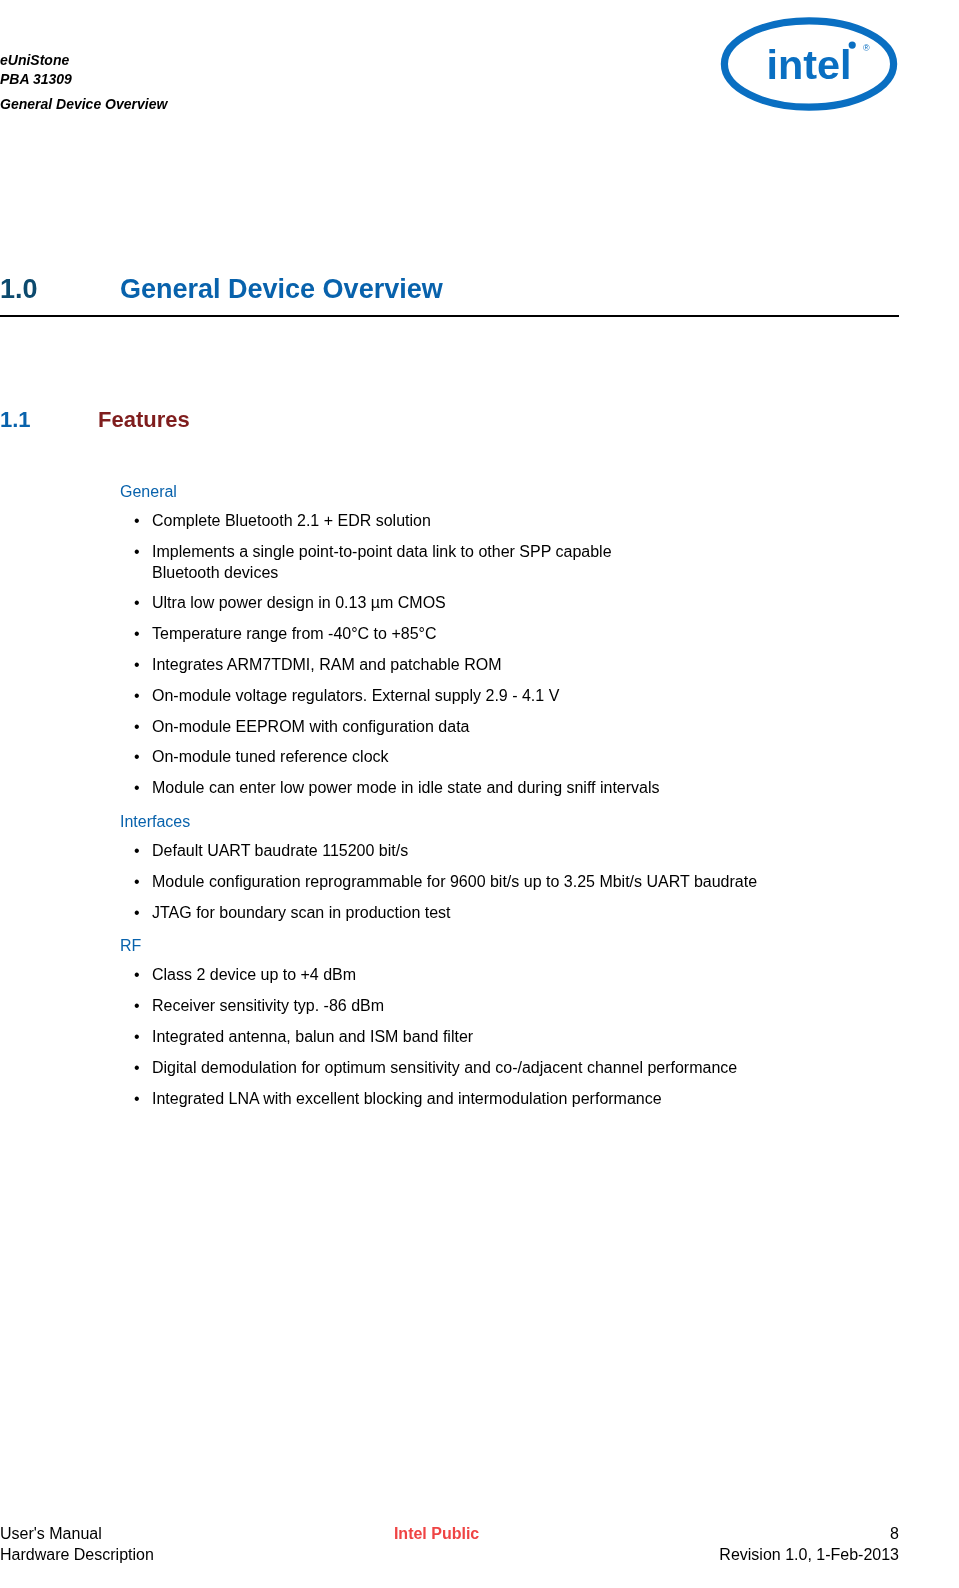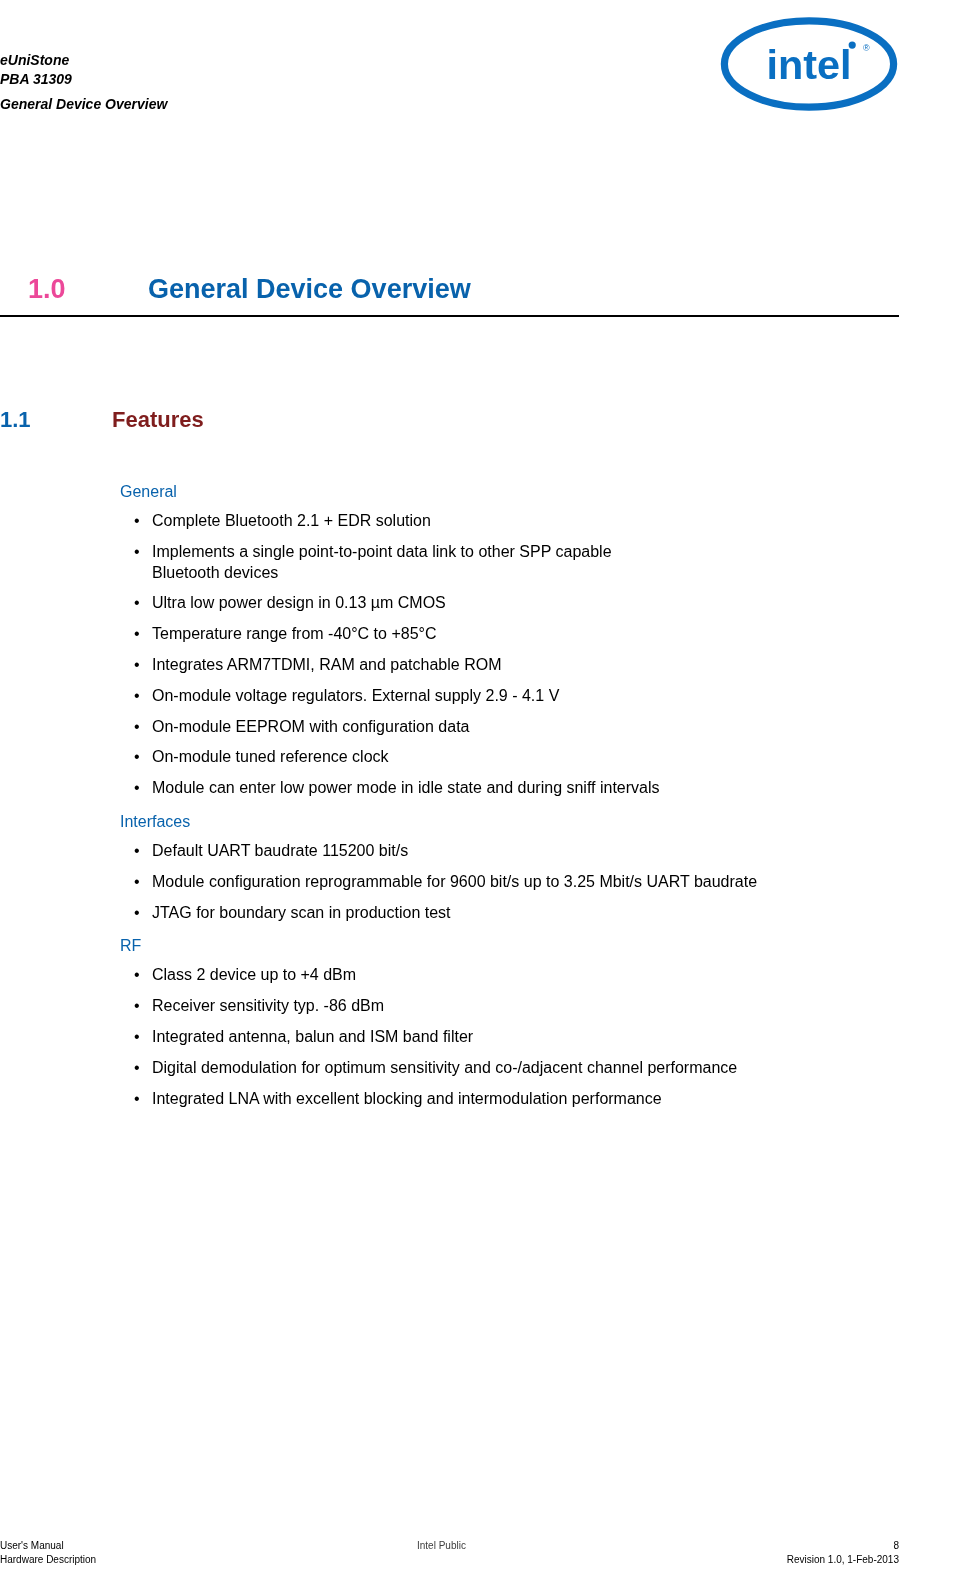--- a/index.html
+++ b/index.html
@@ -46,40 +46,39 @@
   .chapter {
     margin-top: 160px;
     border-bottom: 2px solid #000;
     padding-bottom: 10px;
     display: flex;
     align-items: baseline;
   }
   .chapter .num {
     font-size: 27px;
     font-weight: bold;
-    color: #ec4899;
+    color: #0c4a6e;
     width: 120px;
     flex-shrink: 0;
-    margin-left: 28px;
   }
   .chapter .title {
     font-size: 27px;
     font-weight: bold;
     color: #0862ac;
   }
   .section {
     display: flex;
     align-items: baseline;
     margin-top: 90px;
   }
   .section .num {
     font-size: 22px;
     font-weight: bold;
     color: #0862ac;
-    width: 112px;
+    width: 98px;
     flex-shrink: 0;
   }
   .section .title {
     font-size: 22px;
     font-weight: bold;
     color: #7f1d1d;
   }
   .content {
     margin-left: 120px;
     margin-top: 50px;
@@ -112,28 +111,28 @@
     font-size: 16px;
     color: #000;
   }
   .footer {
     position: absolute;
     bottom: 22px;
     left: 0;
     right: 60px;
     display: flex;
     justify-content: space-between;
-    font-size: 10px;
+    font-size: 16px;
     line-height: 1.35;
   }
   .footer .col { white-space: nowrap; }
   .footer .center {
     text-align: center;
-    font-weight: normal;
-    color: #404040;
+    font-weight: bold;
+    color: #ef4444;
     flex: 1;
   }
   .footer .right { text-align: right; }
 </style>
 </head>
 <body>
 
 <div class="page">
 
   <div class="header">

